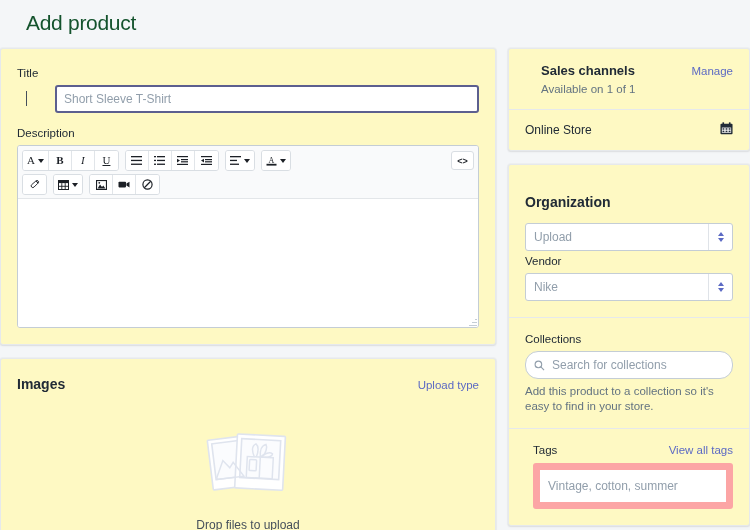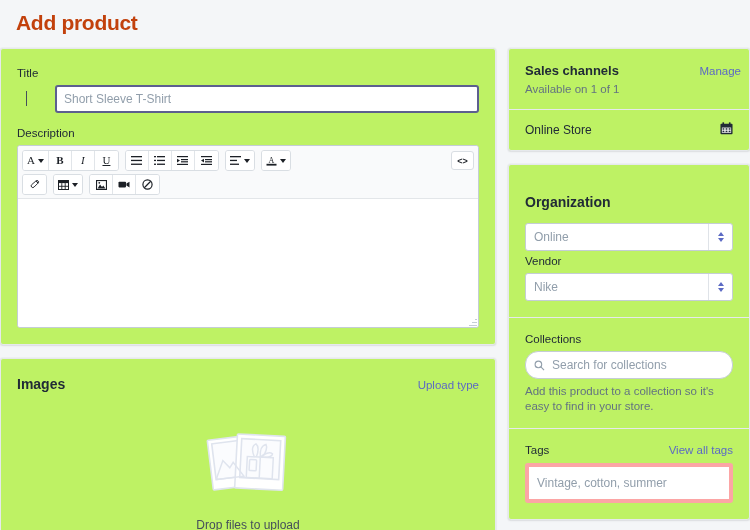--- a/index.html
+++ b/index.html
@@ -14,38 +14,39 @@
     color: #212b36;
     -webkit-font-smoothing: antialiased;
   }
 
   
   .page-header {
     padding: 10px 16px 12px 16px;
   }
   .page-title {
     font-size: 21px;
-    font-weight: 700;
+    font-weight: 400;
     letter-spacing: -0.3px;
-    color: #c2410c;
+    color: #14532d;
     line-height: 26px;
+    margin-left: 10px;
   }
 
   
   .layout {
     display: flex;
     align-items: flex-start;
     gap: 12px;
     padding: 0 1px 0 0;
   }
   .col-main { width: 496px; flex: 0 0 496px; padding-left: 0px; }
   .col-side { width: 242px; flex: 0 0 242px; }
 
   .card {
-    background: #bef264;
+    background: #fef9c3;
     border: 1px solid #e6e9ec;
     border-radius: 3px;
     box-shadow: 0 0 0 1px rgba(63,63,68,0.03), 0 1px 2px rgba(63,63,68,0.10);
     margin-bottom: 13px;
   }
   .card-pad { padding: 16px 16px 16px 16px; }
 
   .card-header-row {
     display: flex;
     align-items: baseline;
@@ -69,21 +70,21 @@
   .field-label {
     font-size: 11.5px;
     color: #212b36;
     line-height: 16px;
     margin-bottom: 4px;
     display: block;
   }
   .text-input {
     width: 100%;
     height: 28px;
-    border: 4px solid #fca5a5;
+    border: 7px solid #fca5a5;
     border-radius: 3px;
     background: #fff;
     font-family: "Liberation Sans", sans-serif;
     font-size: 12px;
     color: #919eab;
     padding: 16px 8px;
     outline: none;
     line-height: 26px;
   }
   .text-input::placeholder { color: #919eab; }
@@ -243,21 +244,21 @@
     justify-content: center;
     gap: 14px;
   }
   .drop-caption {
     font-size: 12px;
     color: #454f5b;
     line-height: 16px;
   }
 
   
-  .sc-head { padding: 13px 8px 12px 16px; }
+  .sc-head { padding: 13px 16px 12px 16px; margin-left: 16px; }
   .sc-sub { font-size: 11.5px; color: #637381; line-height: 16px; margin-top: 1px; }
   .sc-divider { height: 1px; background: #e6e9ec; }
   .sc-row {
     padding: 11px 16px 11px 16px;
     display: flex;
     align-items: center;
     justify-content: space-between;
   }
   .sc-name { font-size: 12px; color: #212b36; line-height: 18px; }
 
@@ -513,21 +514,21 @@
         </span>
       </div>
     </div>
 
     <div class="card">
       <div class="card-pad" style="padding:14px 16px 16px 16px;">
         <div class="card-title lg" style="margin-bottom:12px;margin-top:14px;">Organization</div>
 
         <div class="select-wrap">
           <div class="select-box">
-            <span class="select-value">Online</span>
+            <span class="select-value">Upload</span>
             <span class="select-stepper">
               <span class="tri up"></span>
               <span class="tri down"></span>
             </span>
           </div>
         </div>
 
         <label class="field-label" style="margin-top:2px;">Vendor</label>
         <div class="select-wrap">
           <div class="select-box">
@@ -549,21 +550,21 @@
             <circle cx="4.8" cy="4.8" r="3.6" fill="none" stroke="#919eab" stroke-width="1.2"></circle>
             <line x1="7.5" y1="7.5" x2="11" y2="11" stroke="#919eab" stroke-width="1.2"></line>
           </svg>
           <span class="search-text">Search for collections</span>
         </div>
         <div class="help-text">Add this product to a collection so it's easy to find in your store.</div>
       </div>
 
       <div class="sec-divider"></div>
 
-      <div class="card-pad" style="padding:13px 16px 16px 16px;">
+      <div class="card-pad" style="padding:13px 16px 16px 16px;margin-left:8px;">
         <div class="card-header-row" style="margin-bottom:5px;">
           <span class="field-label" style="margin:0;">Tags</span>
           <span class="link">View all tags</span>
         </div>
         <input class="text-input" type="text" placeholder="Vintage, cotton, summer" style="">
       </div>
     </div>
 
   </div>
 </div>

